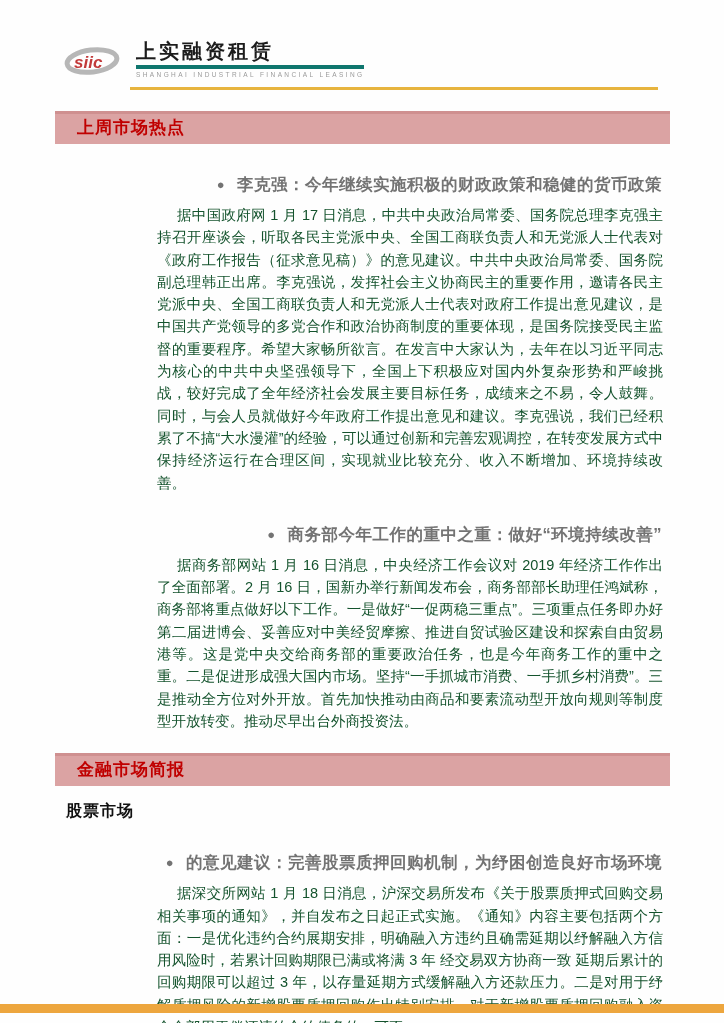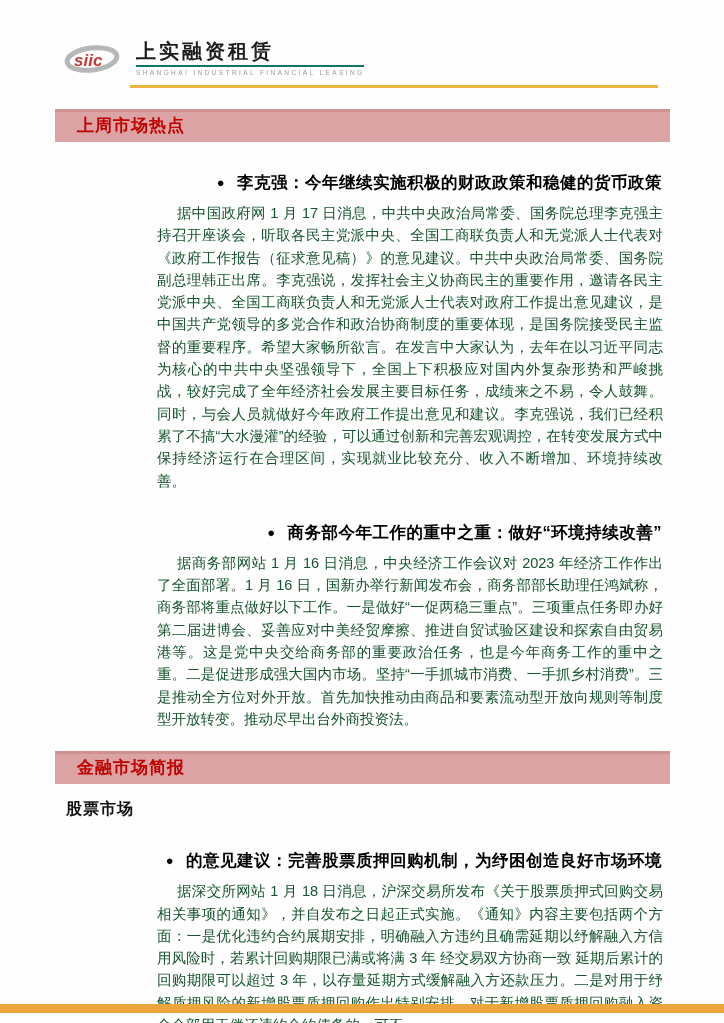--- a/index.html
+++ b/index.html
@@ -13,21 +13,21 @@
   .page{width:724px;height:1023px;position:relative;}
 
   
   .header{padding:40px 0 0 64px;}
   .logo-row{display:flex;align-items:flex-end;gap:8px;}
   .siic-svg{flex:0 0 auto;}
   .logo-text{display:flex;flex-direction:column;}
   .company-name{
     font-size:20px;font-weight:bold;color:#1c1c1c;
     letter-spacing:3px;line-height:22px;
-    border-bottom:2px solid #0f766e;padding-bottom:3px;
+    border-bottom:4px solid #0f766e;padding-bottom:3px;
   }
   .company-sub{
     font-size:6.5px;color:#9a9a9a;letter-spacing:2.4px;
     margin-top:2px;white-space:nowrap;
   }
   .gold-line{height:3px;background:#e7b43e;margin:9px 66px 0 66px;}
 
   
   .banner{
     margin:21px 54px 0 55px;height:33px;
@@ -36,21 +36,21 @@
   }
   .banner-label{
     font-size:17px;font-weight:bold;color:#c00000;
     padding-left:22px;letter-spacing:1px;
   }
 
   
   .h-item{
     margin:29px 62px 0 120px;
     text-align:right;
-    font-size:16.5px;font-weight:bold;color:#000000;
+    font-size:16.5px;font-weight:bold;color:#737373;
     letter-spacing:0.5px;line-height:22px;
     white-space:nowrap;
   }
   .h-item .bullet{font-size:13px;margin-right:12px;vertical-align:1px;}
 
   
   .para{
     margin:8px 61px 0 157px;
     font-size:14.5px;line-height:22.3px;color:#14532d;
     text-align:justify;text-indent:20px;
@@ -90,21 +90,21 @@
   </div>
 
   <div class="h-item">
     <span class="bullet">●</span><span>李克强：今年继续实施积极的财政政策和稳健的货币政策</span>
   </div>
   <p class="para">据中国政府网 1 月 17 日消息，中共中央政治局常委、国务院总理李克强主持召开座谈会，听取各民主党派中央、全国工商联负责人和无党派人士代表对《政府工作报告（征求意见稿）》的意见建议。中共中央政治局常委、国务院副总理韩正出席。李克强说，发挥社会主义协商民主的重要作用，邀请各民主党派中央、全国工商联负责人和无党派人士代表对政府工作提出意见建议，是中国共产党领导的多党合作和政治协商制度的重要体现，是国务院接受民主监督的重要程序。希望大家畅所欲言。在发言中大家认为，去年在以习近平同志为核心的中共中央坚强领导下，全国上下积极应对国内外复杂形势和严峻挑战，较好完成了全年经济社会发展主要目标任务，成绩来之不易，令人鼓舞。同时，与会人员就做好今年政府工作提出意见和建议。李克强说，我们已经积累了不搞“大水漫灌”的经验，可以通过创新和完善宏观调控，在转变发展方式中保持经济运行在合理区间，实现就业比较充分、收入不断增加、环境持续改善。</p>
 
   <div class="h-item">
     <span class="bullet">●</span><span>商务部今年工作的重中之重：做好“环境持续改善”</span>
   </div>
-  <p class="para">据商务部网站 1 月 16 日消息，中央经济工作会议对 2023 年经济工作作出了全面部署。1 月 16 日，国新办举行新闻发布会，商务部部长助理任鸿斌称，商务部将重点做好以下工作。一是做好“一促两稳三重点”。三项重点任务即办好第二届进博会、妥善应对中美经贸摩擦、推进自贸试验区建设和探索自由贸易港等。这是党中央交给商务部的重要政治任务，也是今年商务工作的重中之重。二是促进形成强大国内市场。坚持“一手抓城市消费、一手抓乡村消费”。三是推动全方位对外开放。首先加快推动由商品和要素流动型开放向规则等制度型开放转变。推动尽早出台外商投资法。</p>
+  <p class="para">据商务部网站 1 月 16 日消息，中央经济工作会议对 2019 年经济工作作出了全面部署。2 月 16 日，国新办举行新闻发布会，商务部部长助理任鸿斌称，商务部将重点做好以下工作。一是做好“一促两稳三重点”。三项重点任务即办好第二届进博会、妥善应对中美经贸摩擦、推进自贸试验区建设和探索自由贸易港等。这是党中央交给商务部的重要政治任务，也是今年商务工作的重中之重。二是促进形成强大国内市场。坚持“一手抓城市消费、一手抓乡村消费”。三是推动全方位对外开放。首先加快推动由商品和要素流动型开放向规则等制度型开放转变。推动尽早出台外商投资法。</p>
 
   <div class="banner">
     <span class="banner-label">金融市场简报</span>
   </div>
 
   <div class="subsection">股票市场</div>
 
   <div class="h-item">
     <span class="bullet">●</span><span>的意见建议：完善股票质押回购机制，为纾困创造良好市场环境</span>
   </div>

